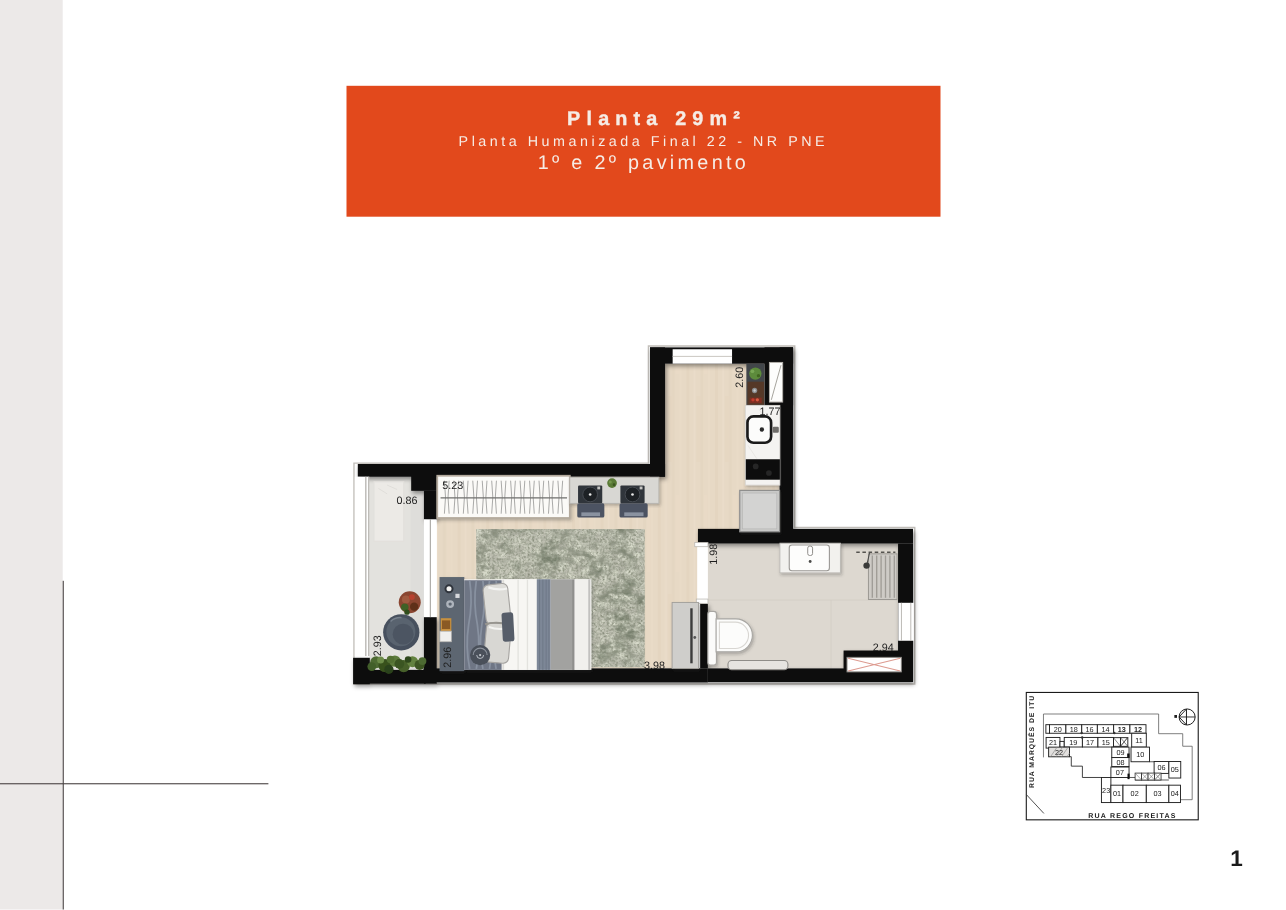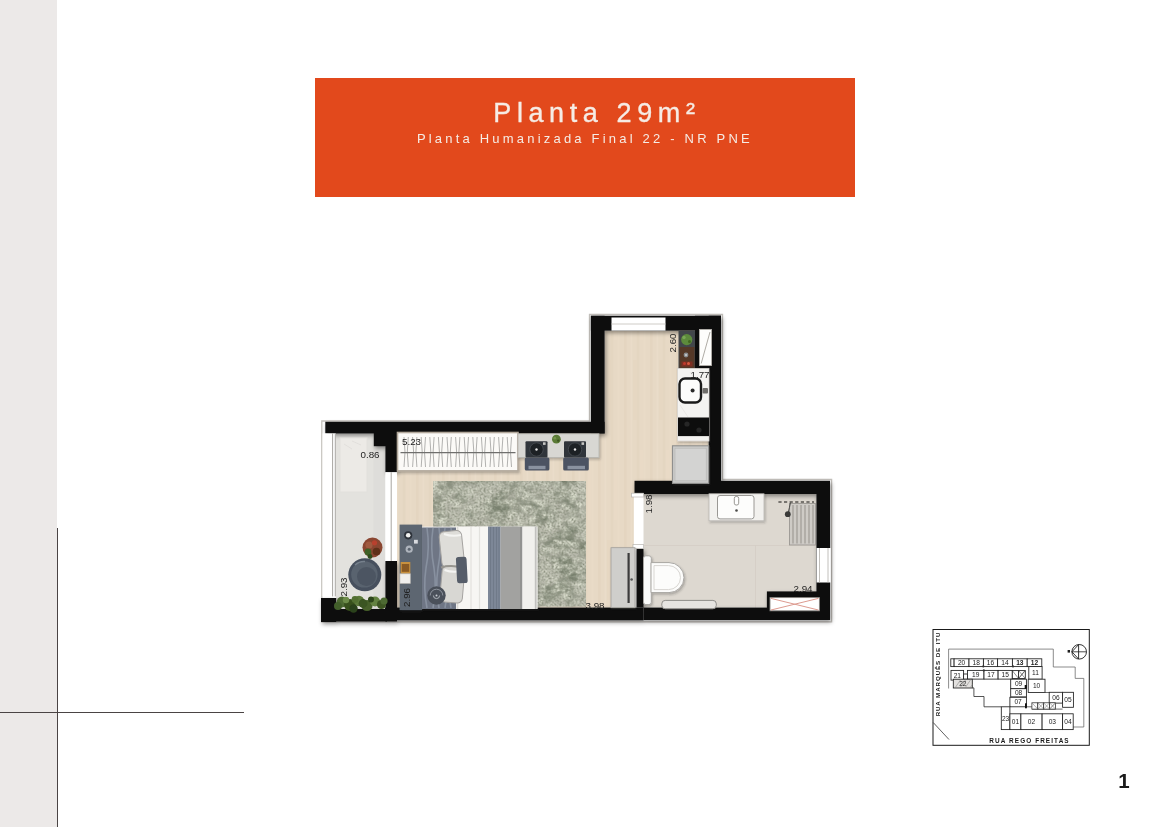--- a/index.html
+++ b/index.html
@@ -11,24 +11,25 @@
 <body>
 
 <div class="abs" style="left:0;top:0;width:56.5px;height:827px;background:#ece9e8;"></div>
 
 <div class="abs" style="left:56.6px;top:528px;width:1.7px;height:299px;background:#4a4444;"></div>
 
 <div class="abs" style="left:0;top:711.8px;width:243.5px;height:1.7px;background:#4a4444;"></div>
 
 <div class="abs" style="left:314.9px;top:78px;width:540px;height:118.7px;background:#e2491c;color:#f6ece5;text-align:center;">
 
-  <div style="margin-top:20px;font-size:27px;letter-spacing:5.6px;font-weight:400;padding-left:24px;-webkit-text-stroke:0.35px #f6ece5;">Planta 29m²</div>
+  <div style="margin-top:20px;font-size:18px;letter-spacing:5.6px;font-weight:700;padding-left:24px;-webkit-text-stroke:0.35px #f6ece5;">Planta 29m²</div>
 
   <div style="margin-top:2px;font-size:13px;letter-spacing:3.2px;">Planta Humanizada Final 22 - NR PNE</div>
 
+  <div style="margin-top:2px;font-size:18px;letter-spacing:3px;">1º e 2º pavimento</div>
 </div>
 
 <svg class="abs" style="left:300px;top:300px;" width="570" height="340" viewBox="300 300 570 340">
 <defs>
   <pattern id="wood" x="0" y="0" width="26" height="180" patternUnits="userSpaceOnUse">
     <rect width="26" height="180" fill="#e7d9c5"></rect>
     <rect x="0" width="2.6" height="180" fill="#e4d5c0"></rect>
     <rect x="6.5" width="1.8" height="180" fill="#eadcc9"></rect>
     <rect x="12.8" width="2.4" height="180" fill="#e4d6c1"></rect>
     <rect x="19.5" width="2" height="180" fill="#e9dbc7"></rect>

